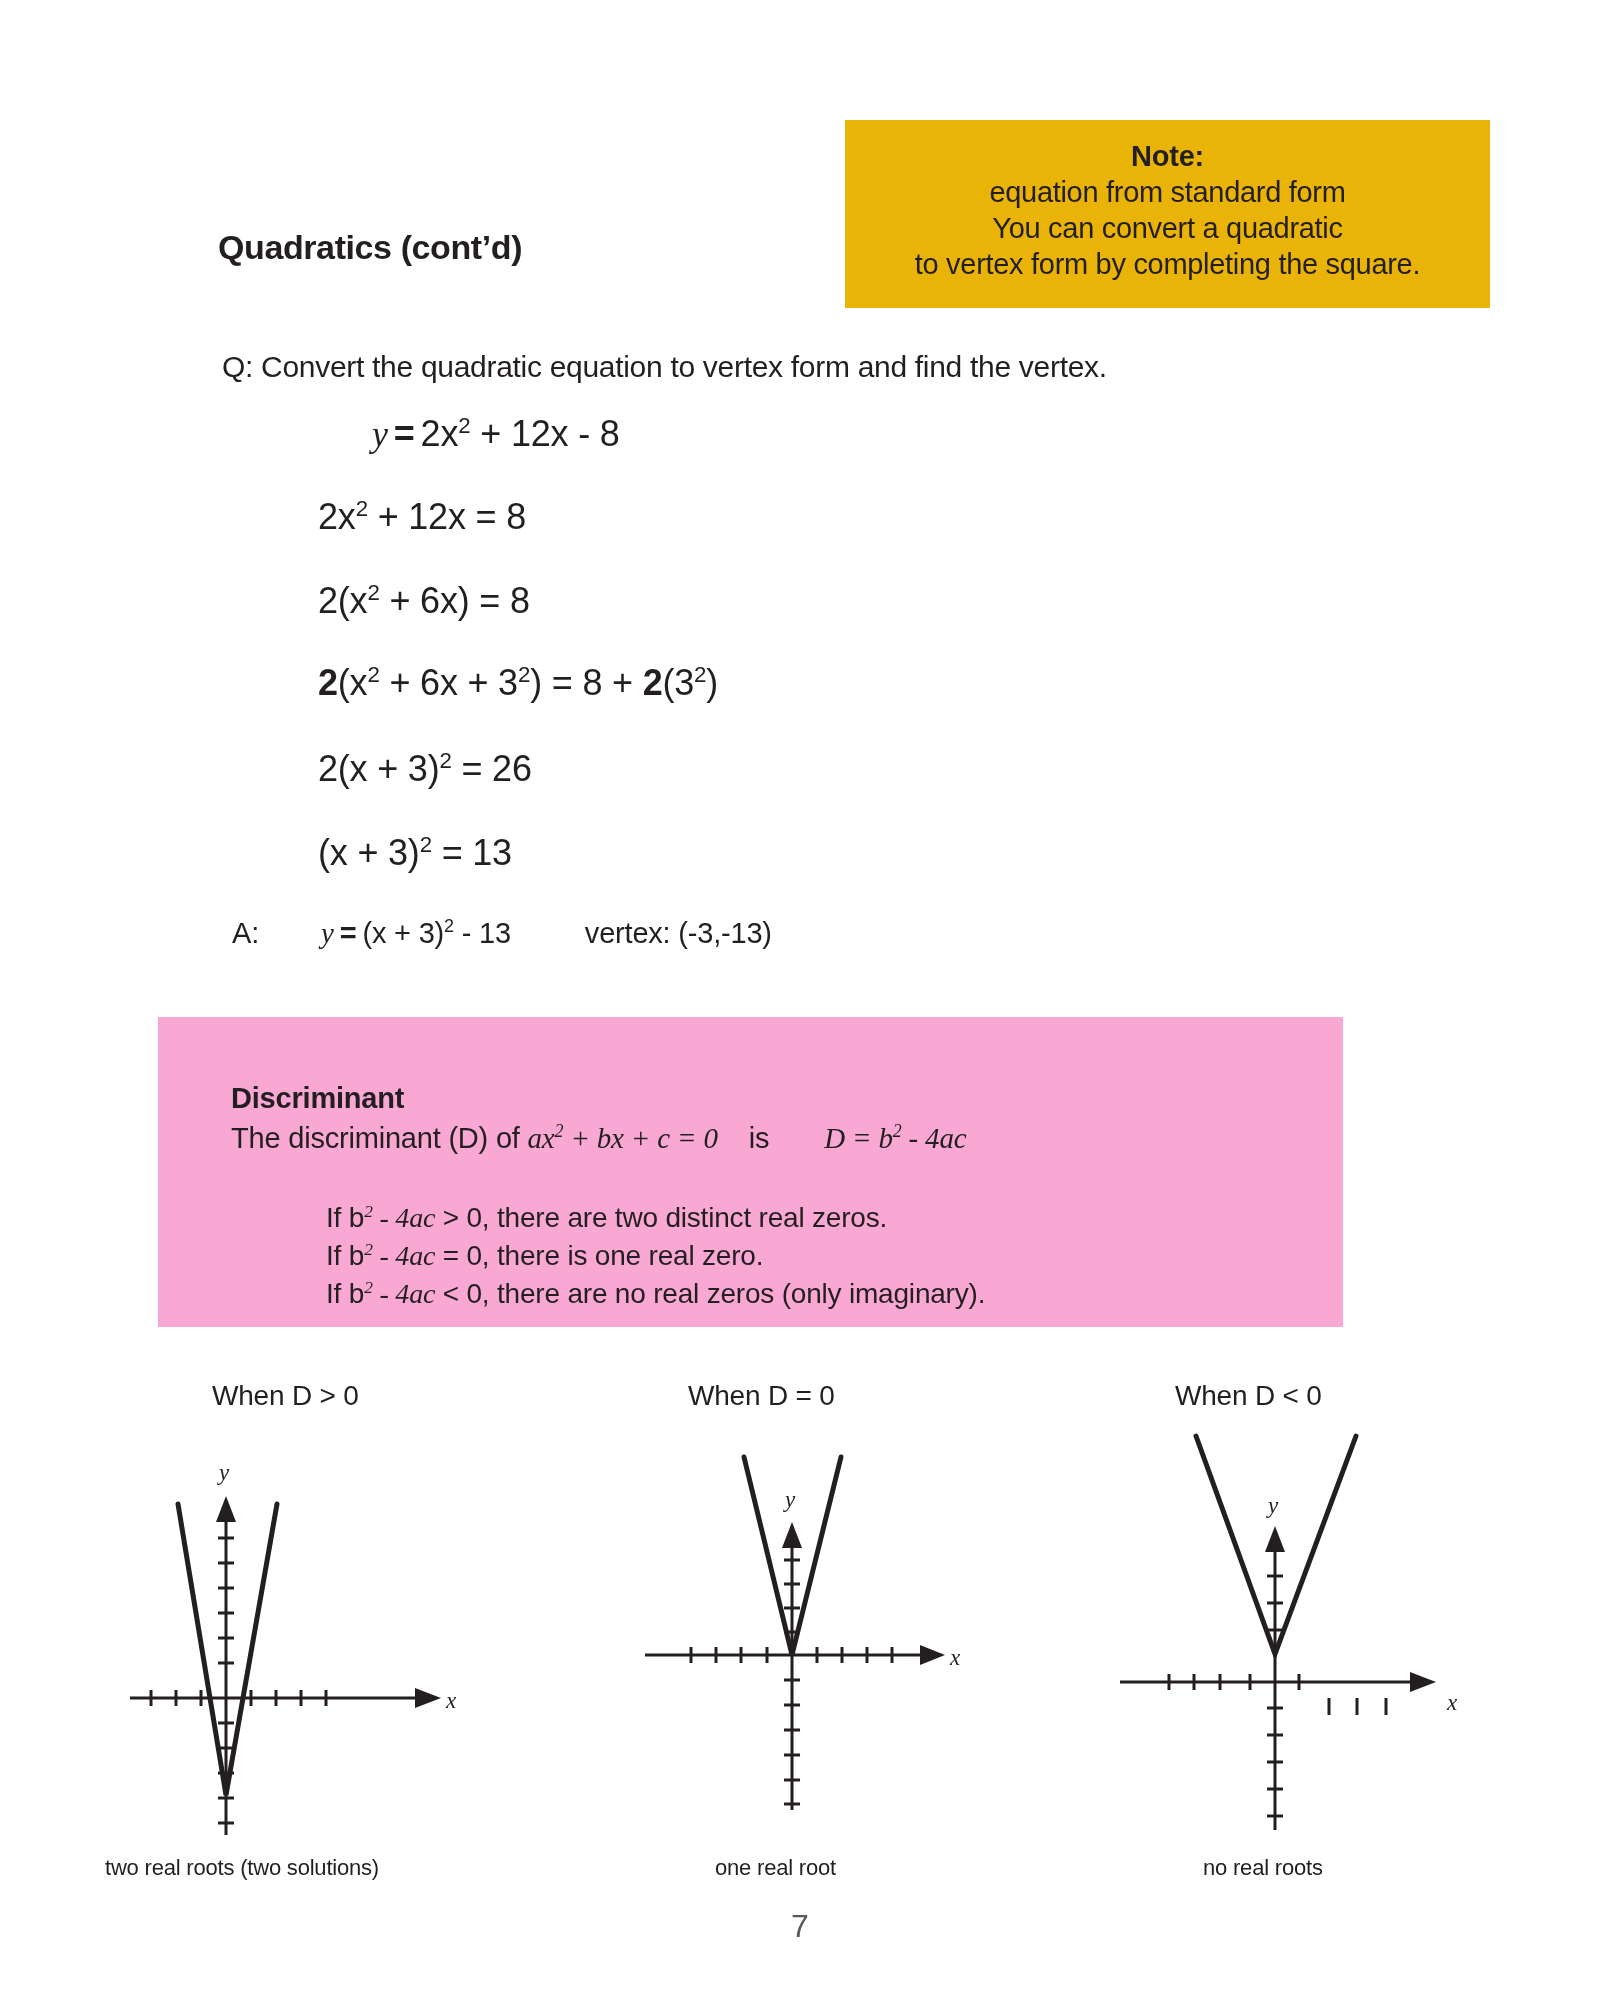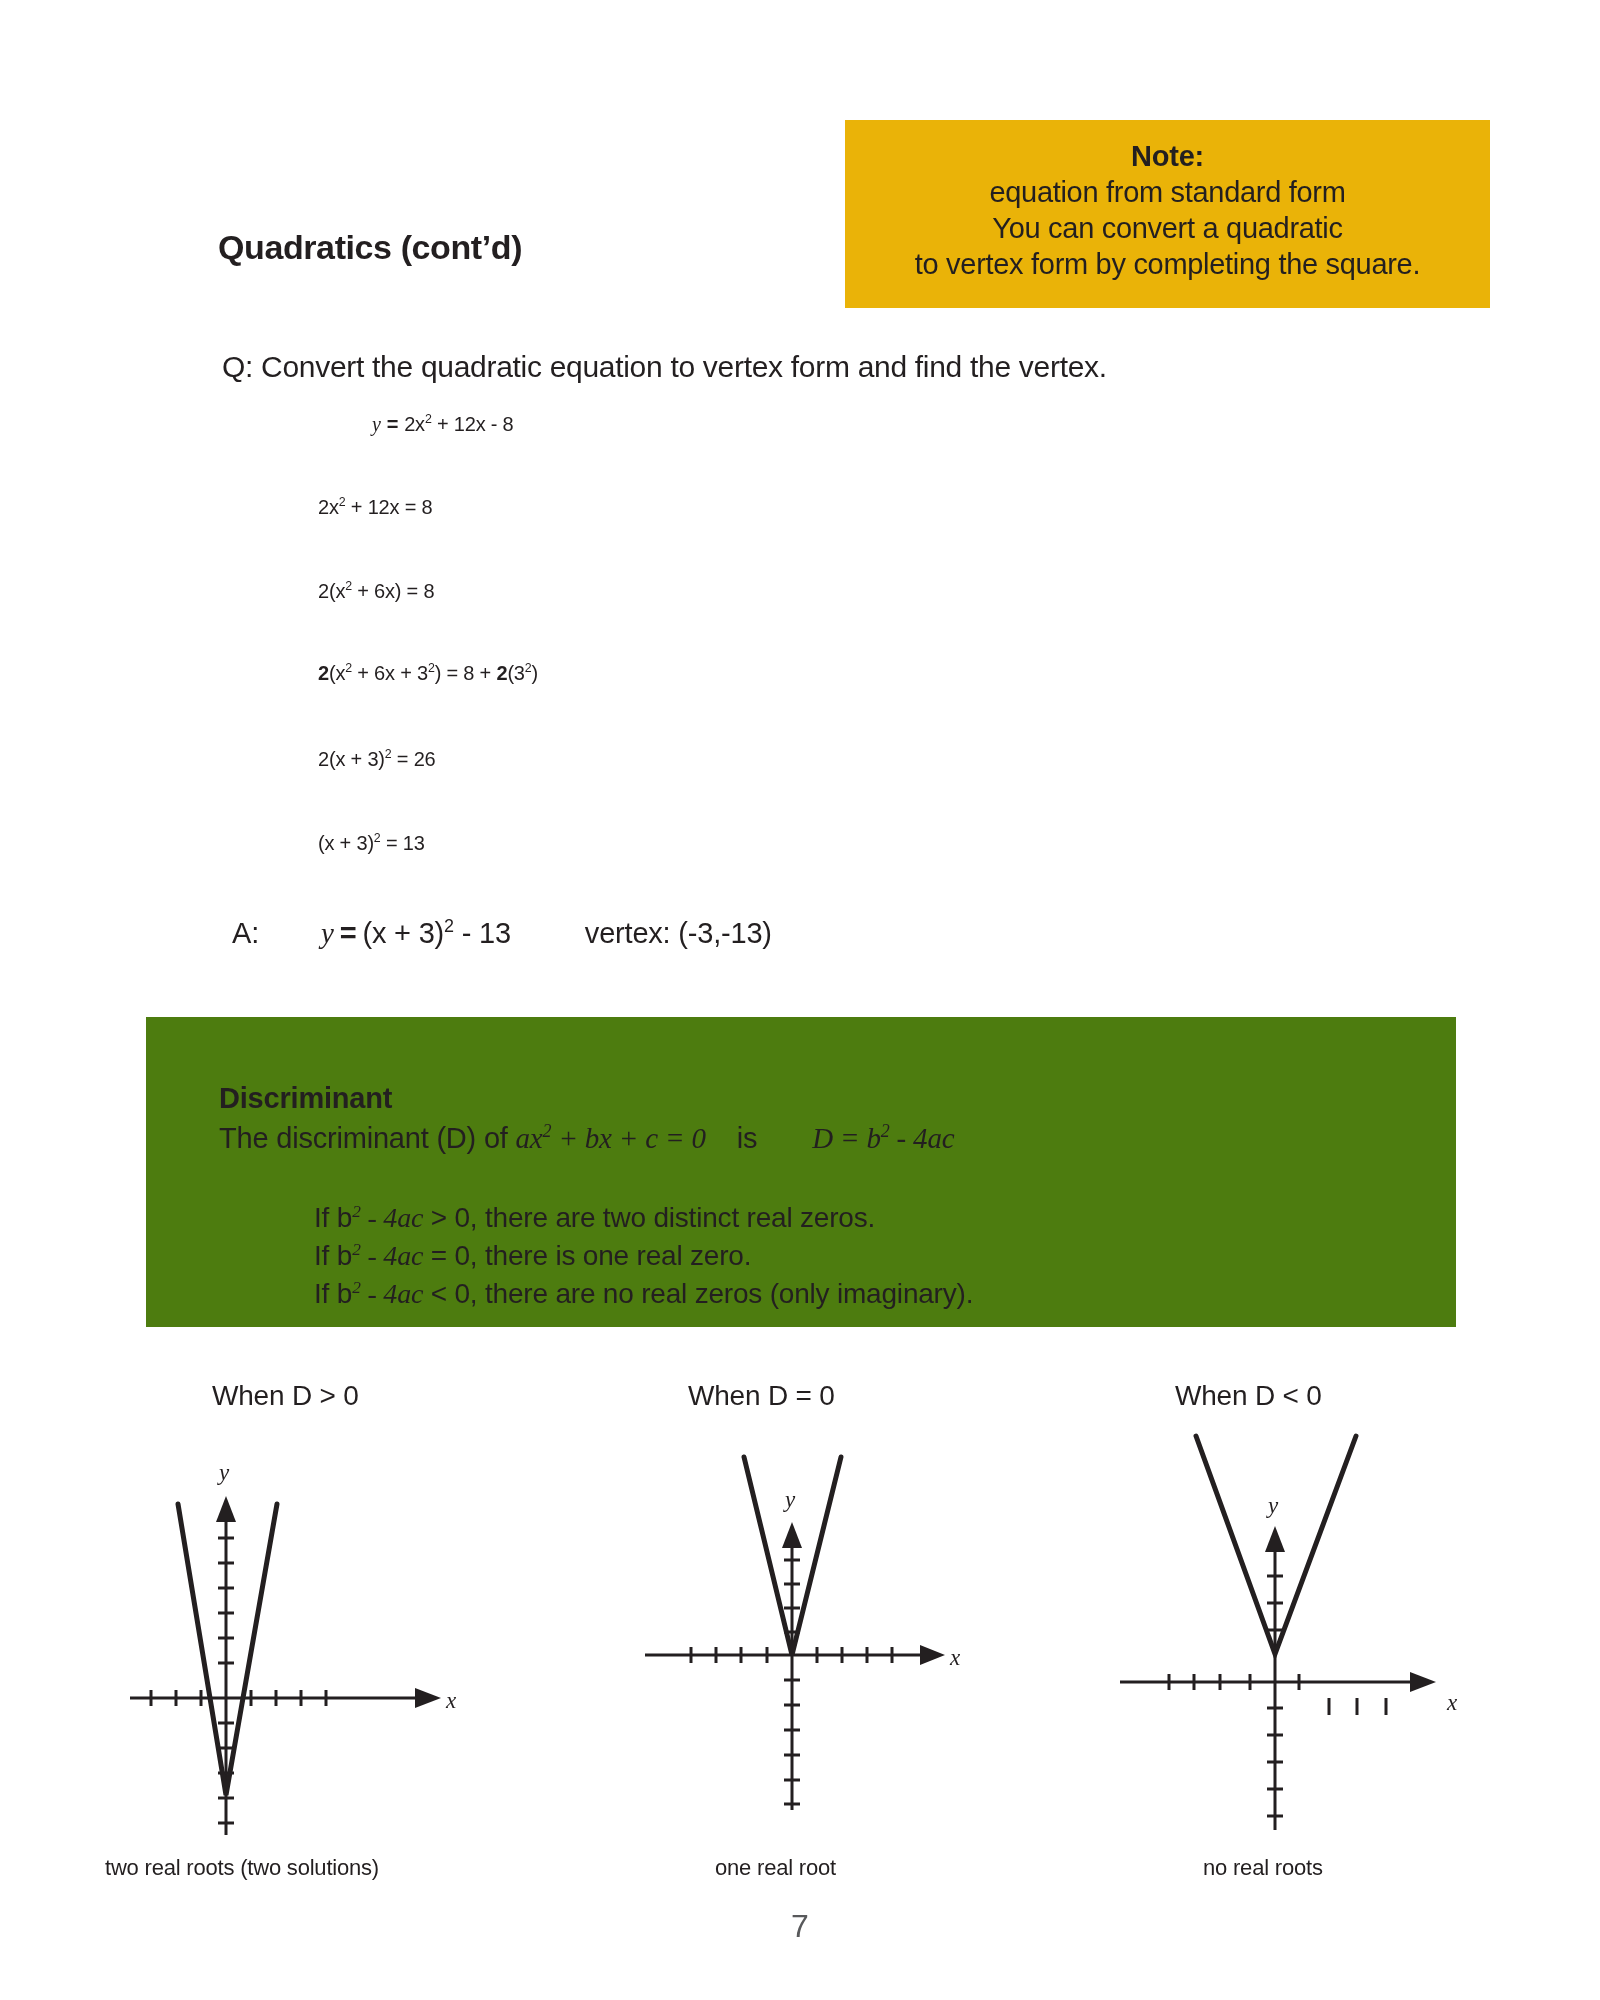--- a/index.html
+++ b/index.html
@@ -62,21 +62,21 @@
     left: 222px;
     top: 350px;
     font-size: 30px;
     letter-spacing: -0.3px;
     white-space: nowrap;
   }
 
   
   .step {
     position: absolute;
-    font-size: 20px;
+    font-size: 36px;
     letter-spacing: -0.2px;
     white-space: nowrap;
   }
   #step-given   { left: 372px; top: 413px; }
   #step-1       { left: 318px; top: 496px; }
   #step-2       { left: 318px; top: 580px; }
   #step-3       { left: 318px; top: 662px; }
   #step-4       { left: 318px; top: 748px; }
   #step-5       { left: 318px; top: 832px; }
 
@@ -92,25 +92,25 @@
   #answer-row .vertex  { margin-left: 74px; }
 
   .ital { font-family: "Liberation Serif", serif; font-style: italic; }
   .eqsign { font-weight: bold; padding: 0 6px; }
   .b { font-weight: bold; }
   sup { font-size: 0.62em; vertical-align: super; line-height: 0; }
 
   
   #discriminant-box {
     position: absolute;
-    left: 146px;
+    left: 158px;
     top: 1017px;
-    width: 1310px;
+    width: 1185px;
     height: 310px;
-    background: #4d7c0f;
+    background: #f9a8d4;
     box-sizing: border-box;
   }
   #discriminant-title {
     position: absolute;
     left: 73px;
     top: 65px;
     font-size: 29px;
     font-weight: bold;
     letter-spacing: -0.2px;
   }

